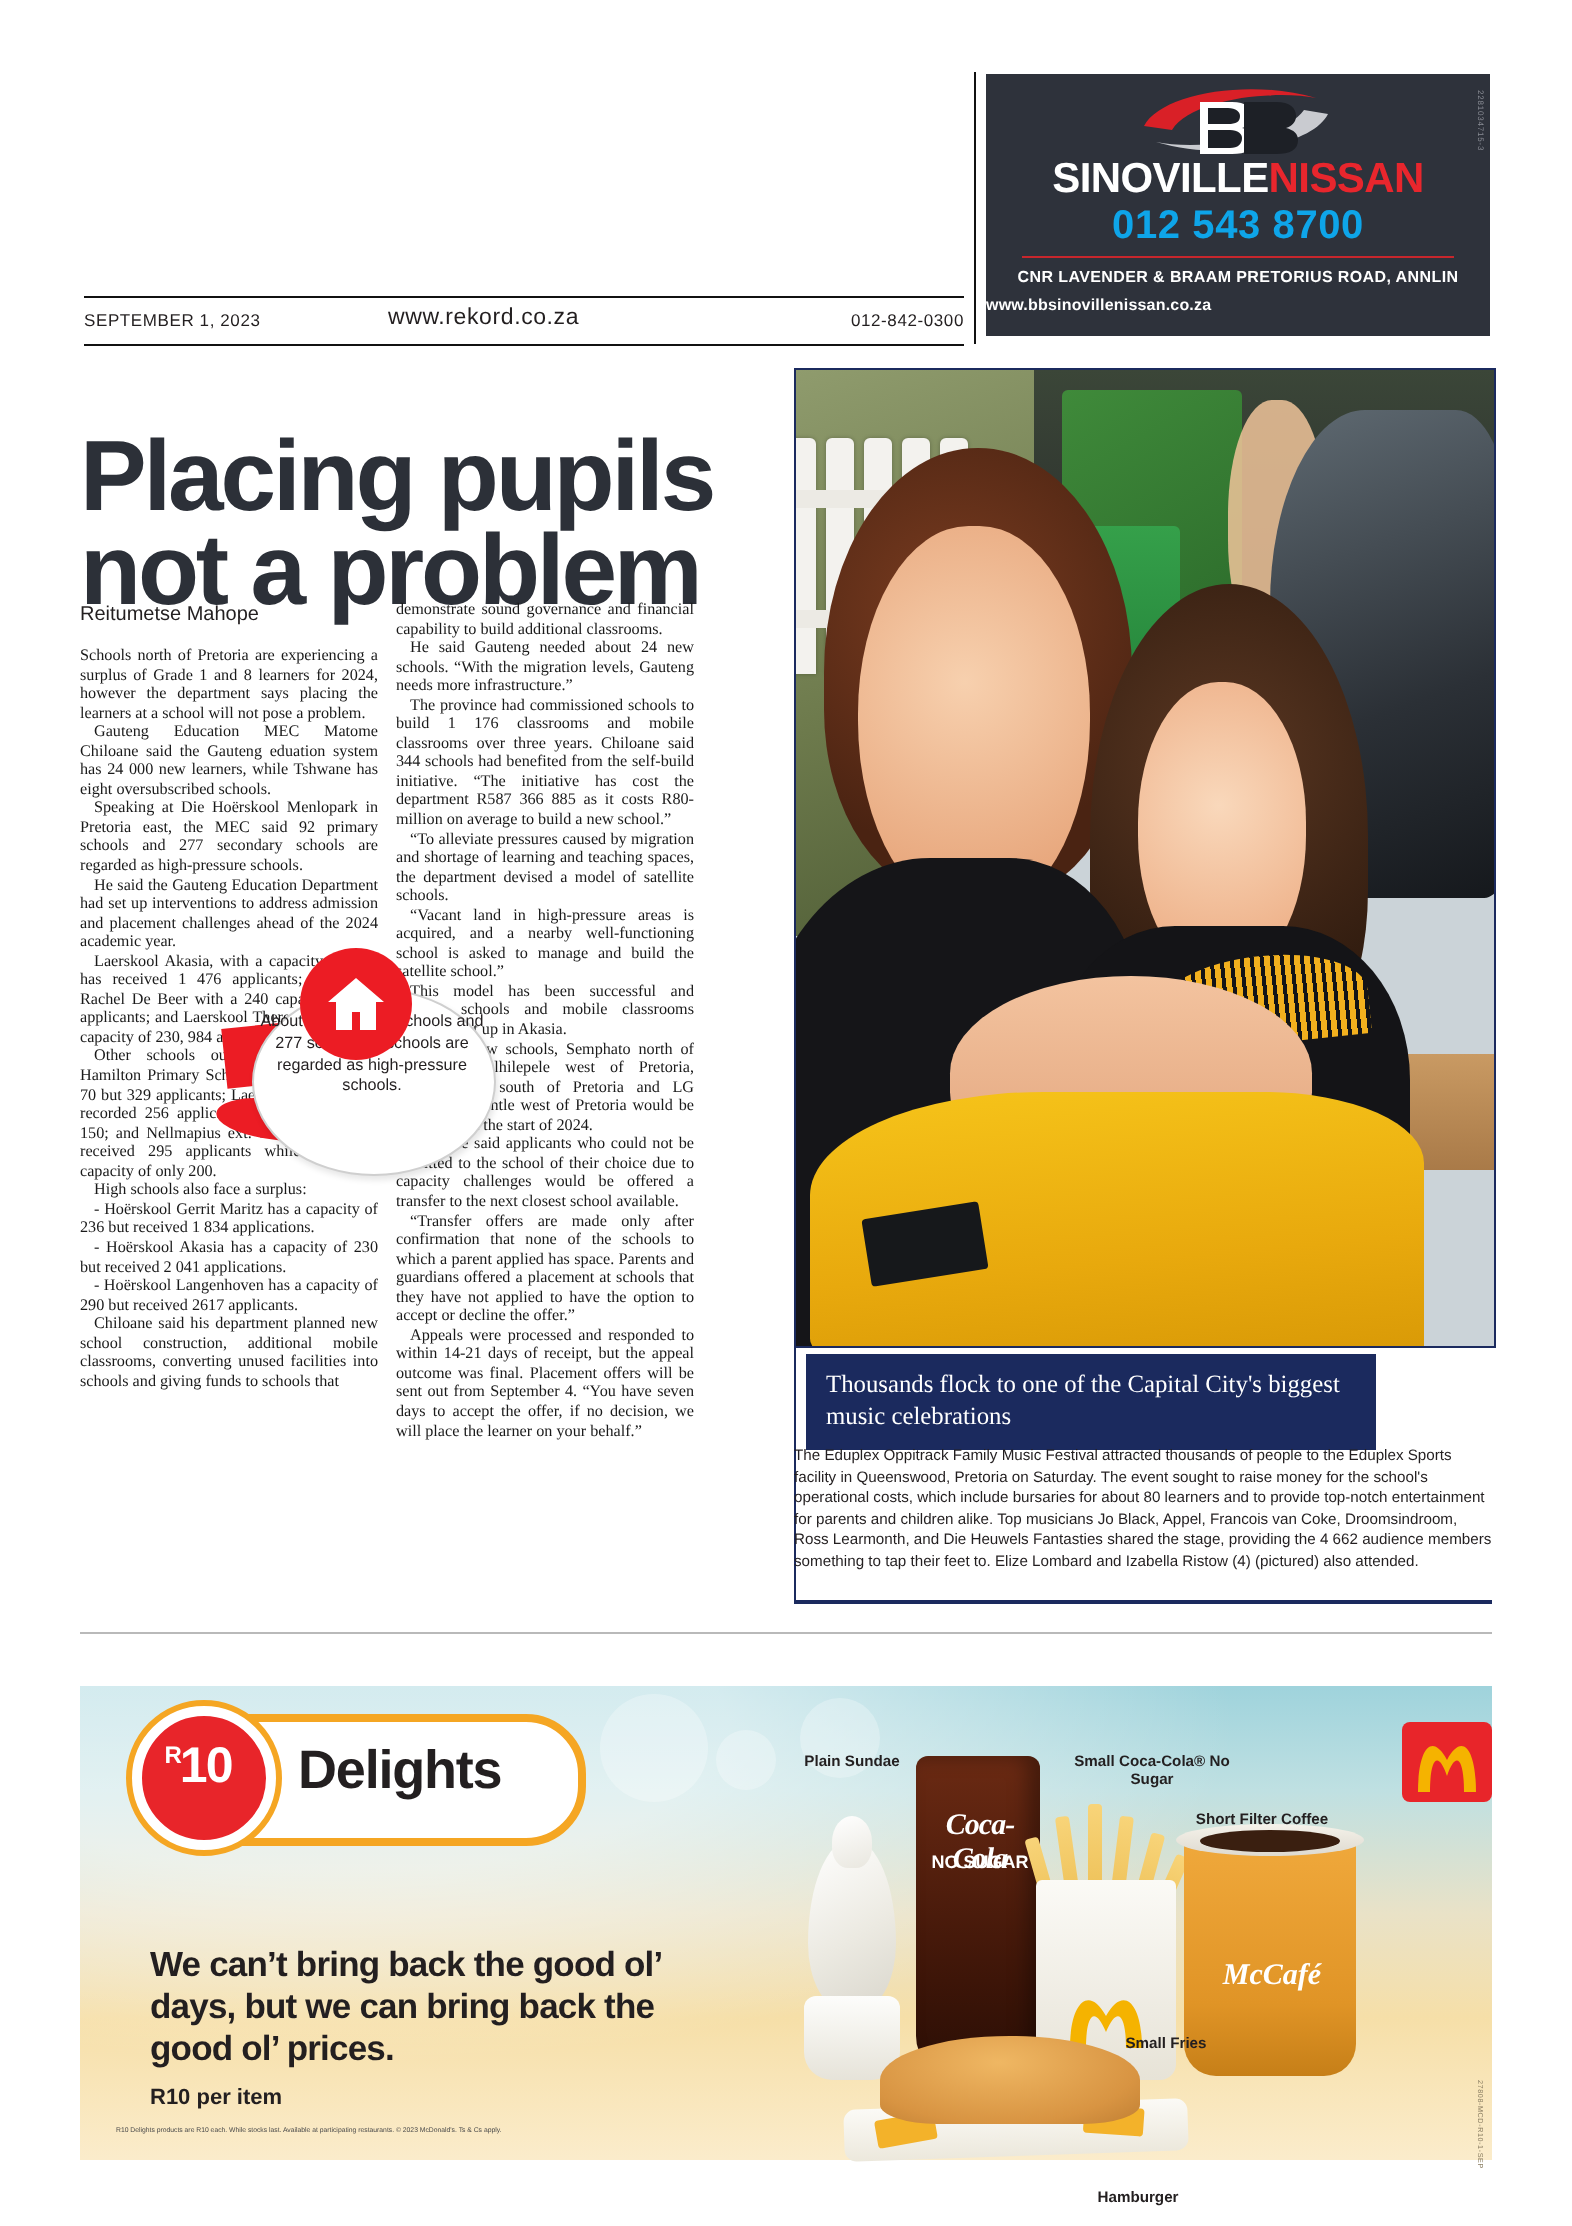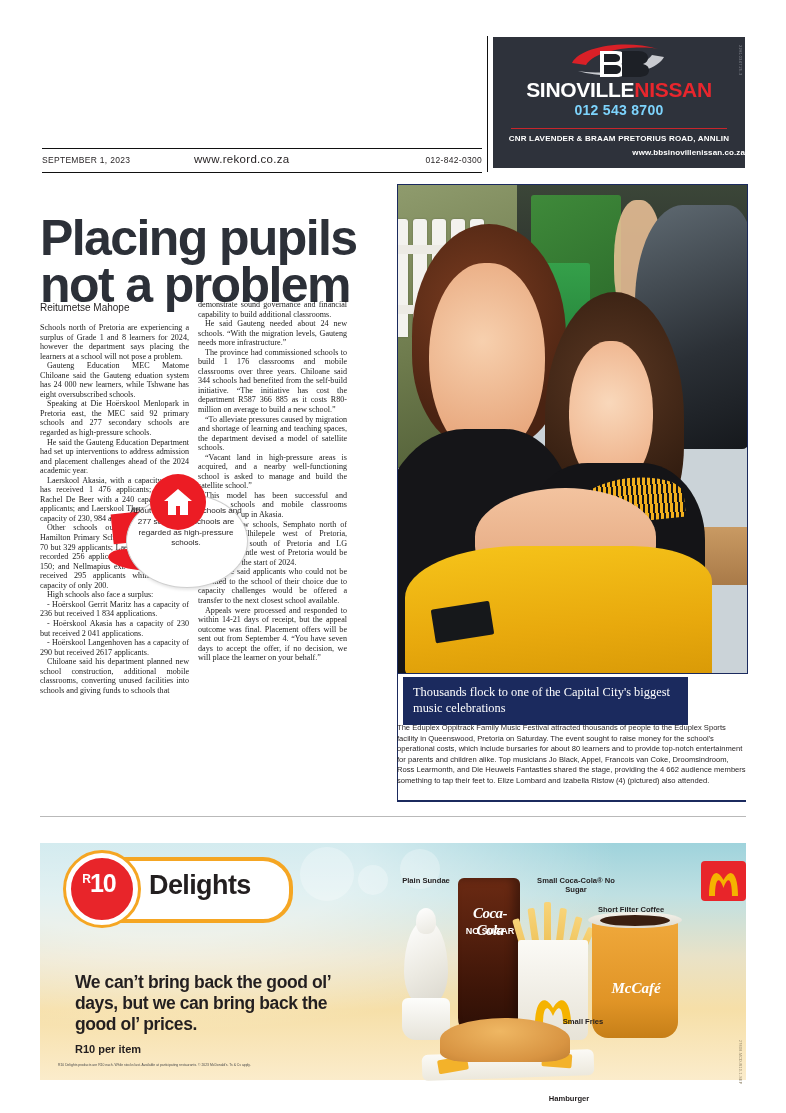--- a/index.html
+++ b/index.html
@@ -41,31 +41,31 @@
   }
   .bb-logo{position:absolute;left:50%;top:6px;transform:translateX(-50%);width:106px;height:34px;}
   .nissan-name{
     position:absolute;left:0;right:0;top:41px;text-align:center;
     font-family:"Liberation Sans", sans-serif;font-weight:700;font-size:21px;
     letter-spacing:-.3px;color:#ffffff;
   }
   .nissan-name .red{color:#e8262d;text-align:right;}
   .nissan-phone{
     position:absolute;left:0;right:0;top:65px;text-align:center;
-    font-family:"Liberation Sans", sans-serif;font-weight:700;font-size:14px;
-    color:#7dd3fc;letter-spacing:.3px;
+    font-family:"Liberation Sans", sans-serif;font-weight:700;font-size:20px;
+    color:#0ea5e9;letter-spacing:.3px;
   }
   .nissan-line{position:absolute;left:18px;right:18px;top:91px;height:1px;background:#c8262c;}
   .nissan-addr{
     position:absolute;left:0;right:0;top:97px;text-align:center;
     font-family:"Liberation Sans", sans-serif;font-weight:700;font-size:8px;
     color:#ffffff;letter-spacing:.2px;
   }
   .nissan-url{
-    position:absolute;left:0;right:0;top:111px;text-align:right;
+    position:absolute;left:0;right:0;top:111px;text-align:left;
     font-family:"Liberation Sans", sans-serif;font-weight:700;font-size:8px;
     color:#ffffff;letter-spacing:.1px;
   }
   .nissan-code{
     position:absolute;right:2px;top:8px;
     writing-mode:vertical-rl;font-family:"Liberation Sans",sans-serif;
     font-size:4px;color:#8b8e96;letter-spacing:.4px;
   }
 
   
@@ -355,20 +355,21 @@
 
   <div class="col" id="col2">
     <p class="noind">demonstrate sound governance and financial capability to build additional classrooms.</p>
     <p>He said Gauteng needed about 24 new schools. “With the migration levels, Gauteng needs more infrastructure.”</p>
     <p>The province had commissioned schools to build 1 176 classrooms and mobile classrooms over three years. Chiloane said 344 schools had benefited from the self-build initiative. “The initiative has cost the department R587 366 885 as it costs R80-million on average to build a new school.”</p>
     <p>“To alleviate pressures caused by migration and shortage of learning and teaching spaces, the department devised a model of satellite schools.</p>
     <p>“Vacant land in high-pressure areas is acquired, and a nearby well-functioning school is asked to manage and build the satellite school.”</p>
     <p>This model has been successful and satellite schools and mobile classrooms would be set up in Akasia.</p>
     <p>He said new schools, Semphato north of Pretoria, Refilhilepele west of Pretoria, Ribane Laka south of Pretoria and LG Holele/Kgatoentle west of Pretoria would be completed at the start of 2024.</p>
     <p>Chiloane said applicants who could not be admitted to the school of their choice due to capacity challenges would be offered a transfer to the next closest school available.</p>
+    <p>“Transfer offers are made only after confirmation that none of the schools to which a parent applied has space. Parents and guardians offered a placement at schools that they have not applied to have the option to accept or decline the offer.”</p>
     <p>Appeals were processed and responded to within 14-21 days of receipt, but the appeal outcome was final. Placement offers will be sent out from September 4. “You have seven days to accept the offer, if no decision, we will place the learner on your behalf.”</p>
   </div>
 
   <div class="bubble">
     <div class="bubble-tail"></div>
     <div class="bubble-tail2"></div>
     <div class="bubble-body"></div>
     <div class="bubble-text">About 292 primary schools and 277 secondary schools are regarded as high-pressure schools.</div>
     <div class="bubble-circle">
       <svg width="32" height="32" viewBox="0 0 32 32">

